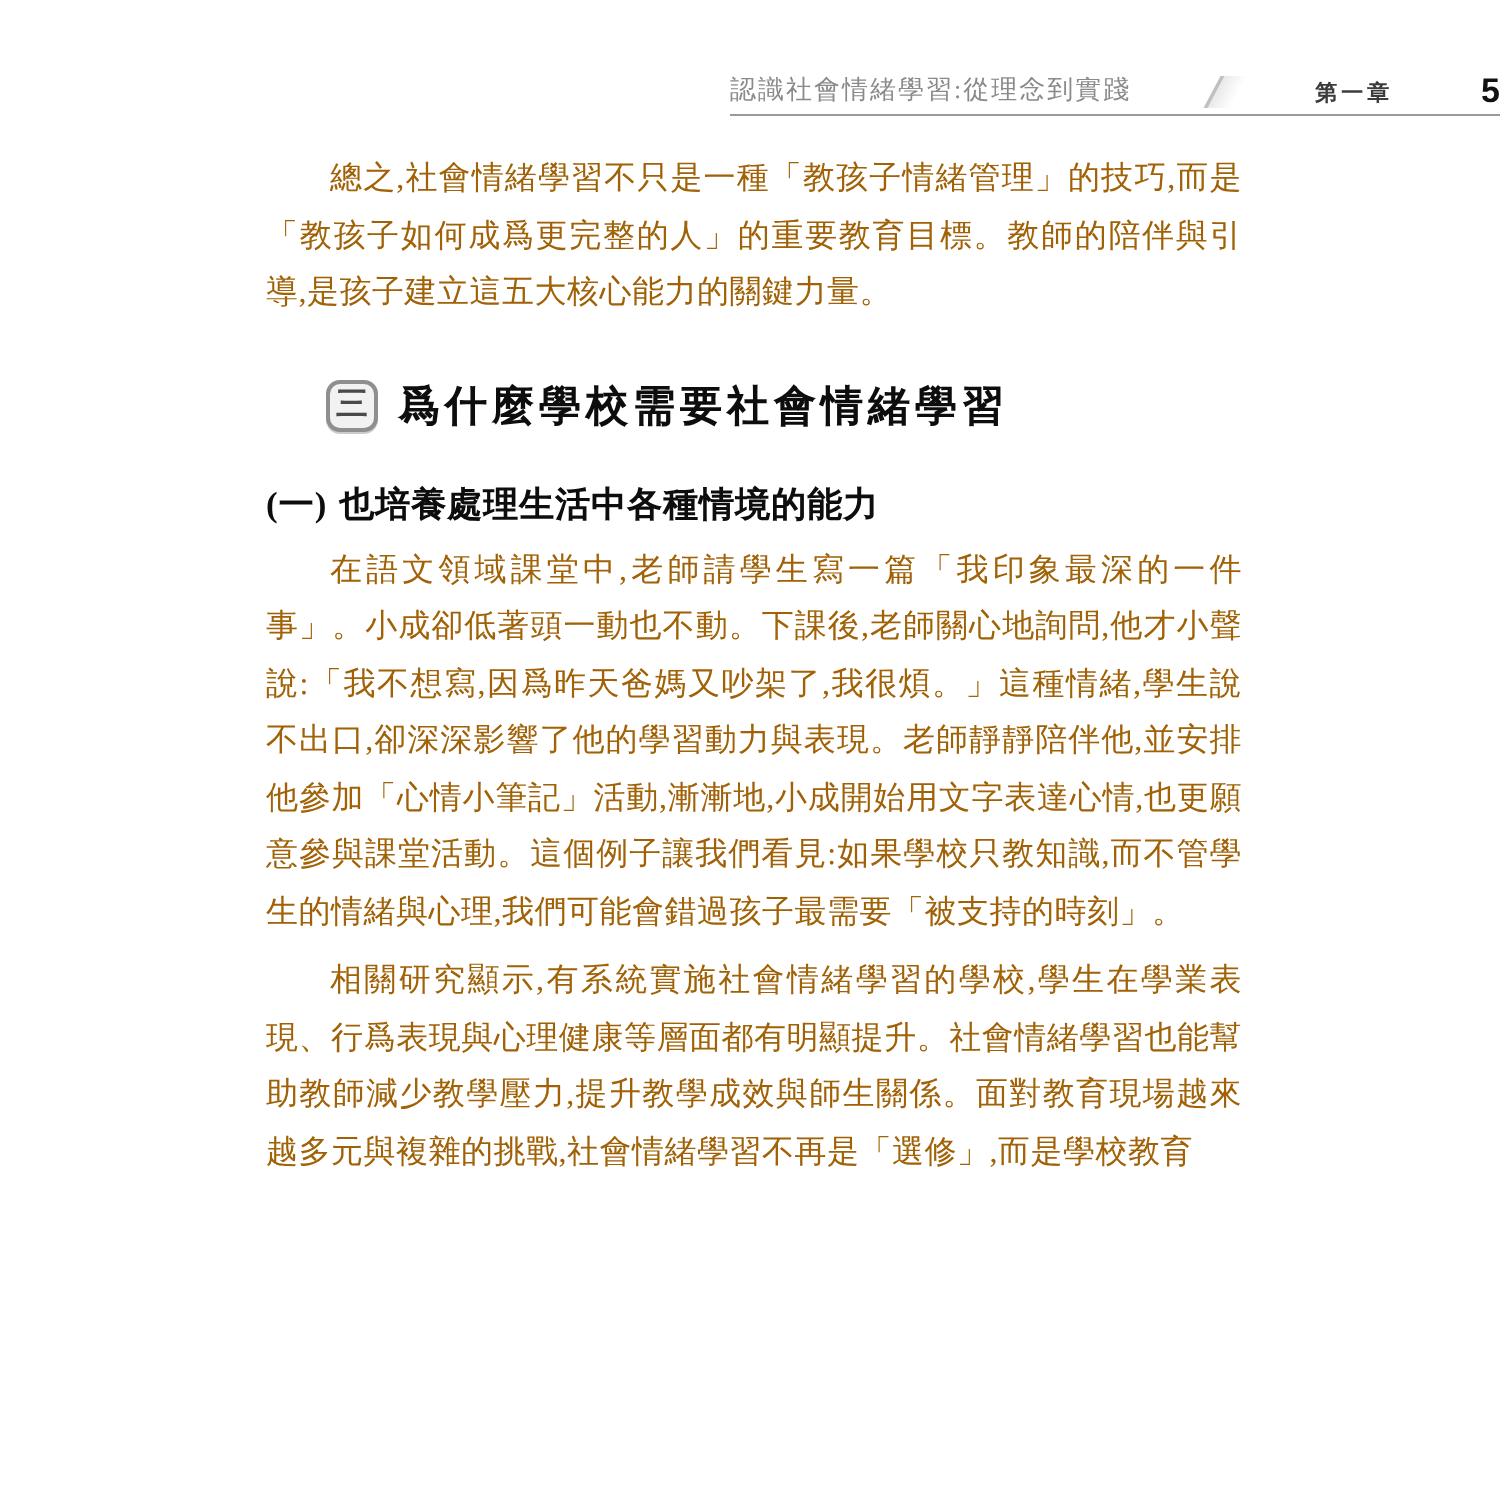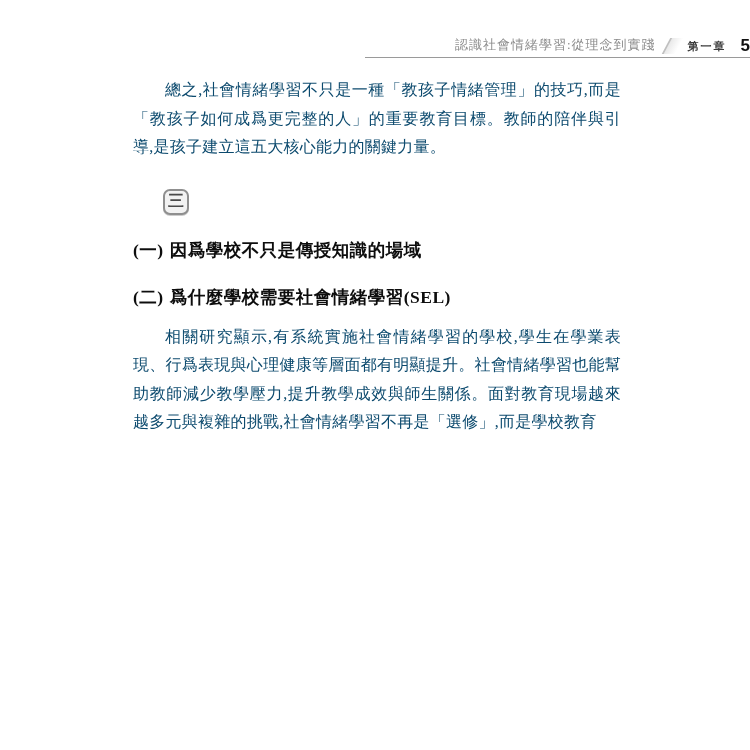--- a/index.html
+++ b/index.html
@@ -16,21 +16,21 @@
     background: #ffffff;
   }
   
   .header {
     position: absolute;
     top: 36px; left: 365px; right: 0;
     height: 22px;
     border-bottom: 1.5px solid #9a9a9a;
     display: flex;
     align-items: flex-end;
-    justify-content: flex-end;
+    justify-content: space-between;
     padding-bottom: 3px;
   }
   .running-title {
     font-size: 13px;
     color: #8a8a8a;
     letter-spacing: 1px;
     white-space: nowrap;
   }
   .header-divider {
     width: 16px; height: 16px;
@@ -62,21 +62,21 @@
     top: 76px; left: 133px;
     width: 488px;
   }
   .body-par {
     font-size: 16px;
     line-height: 28.5px;
     letter-spacing: 0.25px;
     text-align: justify;
     text-justify: inter-ideograph;
     text-indent: 2em;
-    color: #0c4a6e;
+    color: #a16207;
   }
   
   .section-heading {
     margin-top: 27px;
     margin-left: 30px;
     display: flex;
     align-items: center;
     gap: 10px;
   }
   .section-badge {
@@ -124,30 +124,29 @@
     <span class="chapter-label">第一章</span>
     <span class="page-number">5</span>
   </div>
 
   <div class="content">
 
     <p class="body-par">總之,社會情緒學習不只是一種「教孩子情緒管理」的技巧,而是「教孩子如何成爲更完整的人」的重要教育目標。教師的陪伴與引導,是孩子建立這五大核心能力的關鍵力量。</p>
 
     <div class="section-heading">
       <span class="section-badge">三</span>
+      <span class="section-title">爲什麼學校需要社會情緒學習</span>
     </div>
 
     <div class="sub-heading">
-      <span class="sub-label">(一)</span><span>因爲學校不只是傳授知識的場域</span>
+      <span class="sub-label">(一)</span><span>也培養處理生活中各種情境的能力</span>
     </div>
 
+    <p class="body-par">在語文領域課堂中,老師請學生寫一篇「我印象最深的一件事」。小成卻低著頭一動也不動。下課後,老師關心地詢問,他才小聲說:「我不想寫,因爲昨天爸媽又吵架了,我很煩。」這種情緒,學生說不出口,卻深深影響了他的學習動力與表現。老師靜靜陪伴他,並安排他參加「心情小筆記」活動,漸漸地,小成開始用文字表達心情,也更願意參與課堂活動。這個例子讓我們看見:如果學校只教知識,而不管學生的情緒與心理,我們可能會錯過孩子最需要「被支持的時刻」。</p>
 
-    <div class="sub-heading">
-      <span class="sub-label">(二)</span><span>爲什麼學校需要社會情緒學習(SEL)</span>
-    </div>
 
 
     <div class="gap-sm"></div>
 
     <p class="body-par">相關研究顯示,有系統實施社會情緒學習的學校,學生在學業表現、行爲表現與心理健康等層面都有明顯提升。社會情緒學習也能幫助教師減少教學壓力,提升教學成效與師生關係。面對教育現場越來越多元與複雜的挑戰,社會情緒學習不再是「選修」,而是學校教育</p>
 
   </div>
 
 </div>
 

